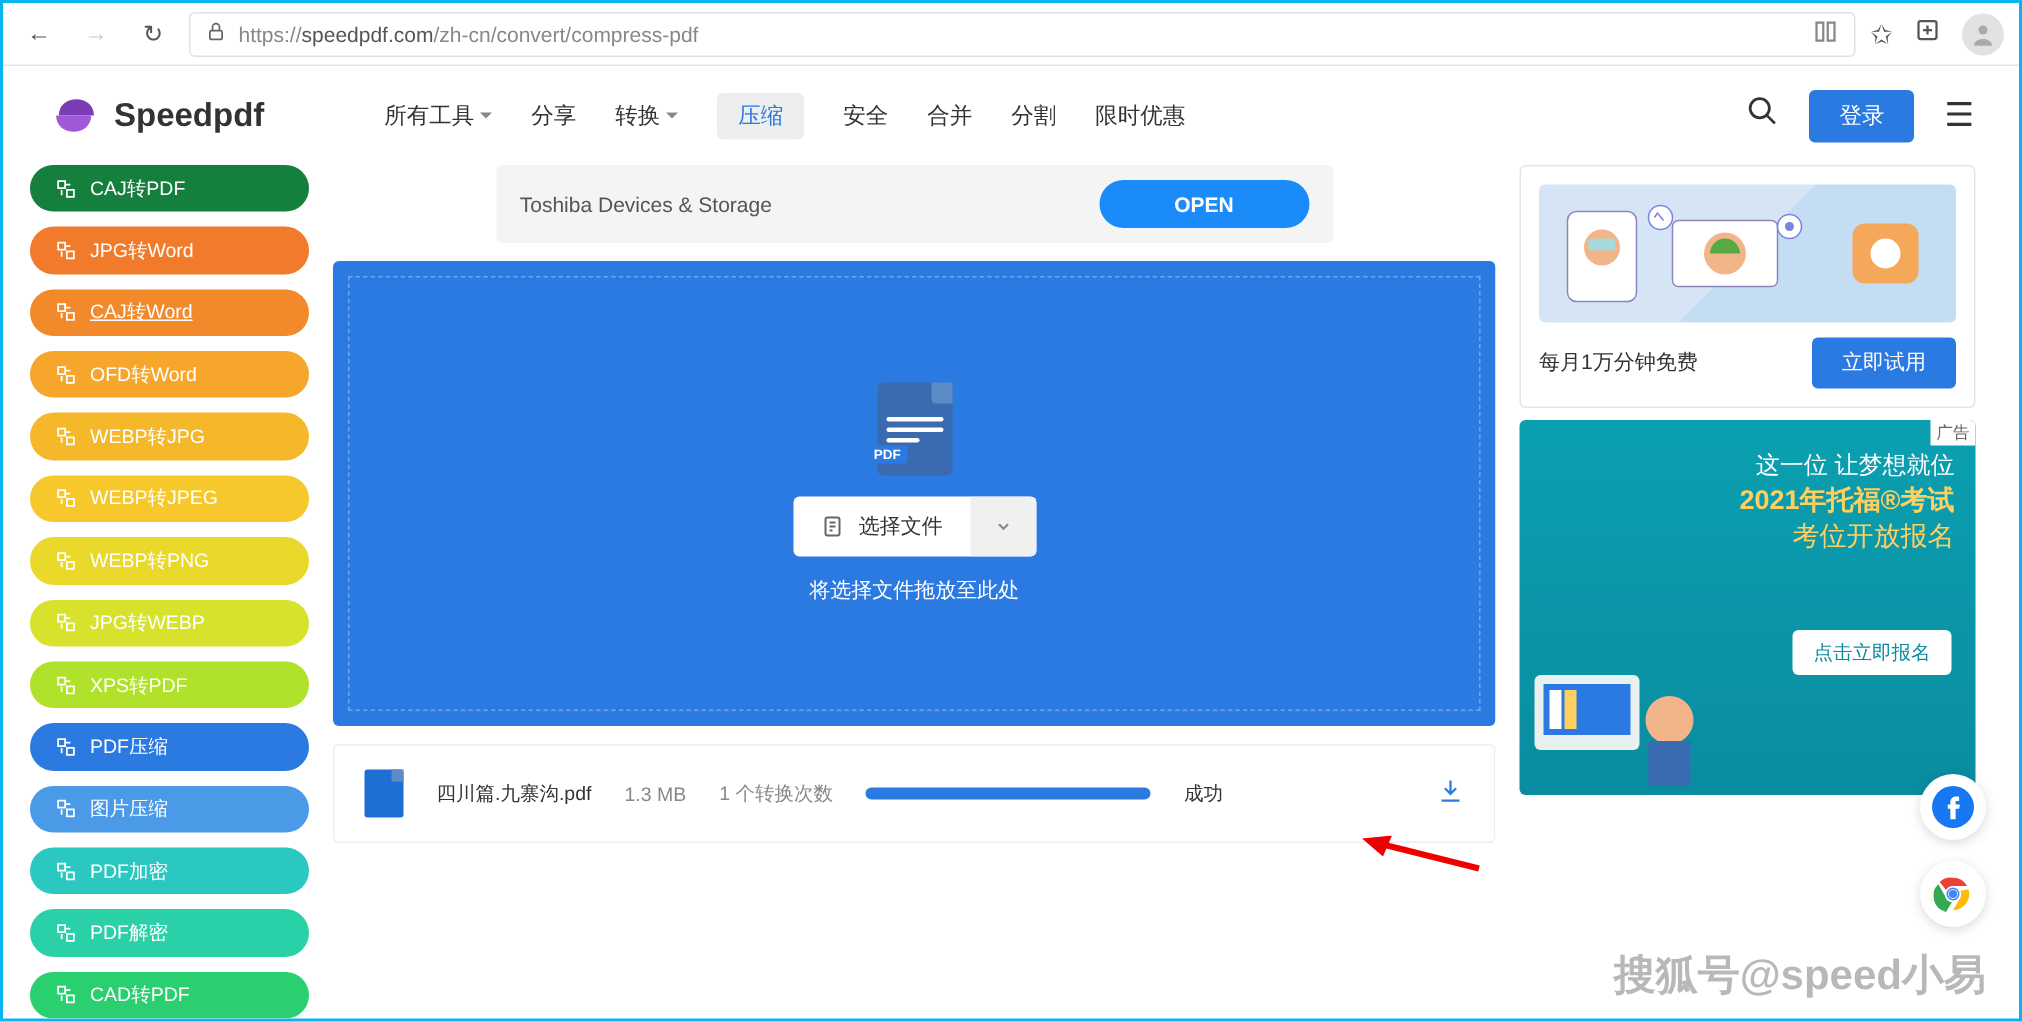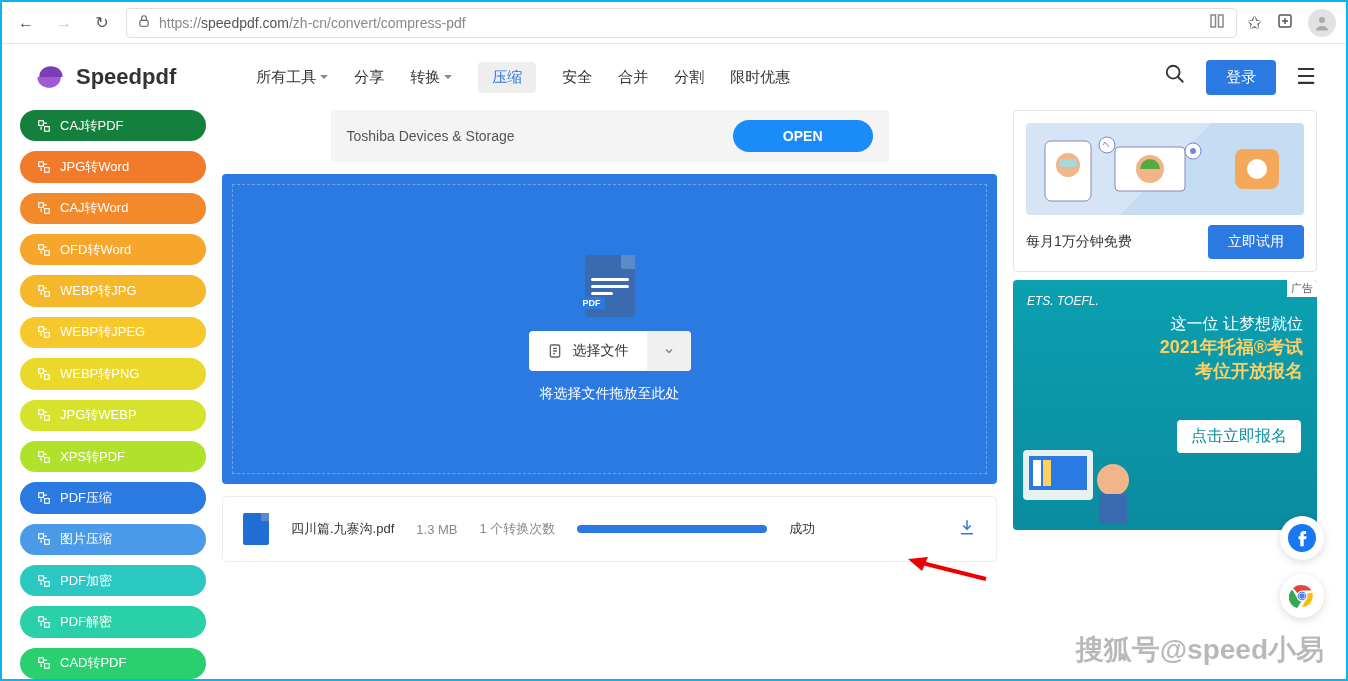--- a/index.html
+++ b/index.html
@@ -66,22 +66,22 @@
 .promo1 { border: 1px solid #e5e5e5; border-radius: 4px; padding: 12px; display: flex; flex-direction: column; align-items: center; gap: 10px; }
 .promo1-img { width: 100%; height: 92px; background: linear-gradient(135deg, #d5e5f5 50%, #c5ddf2 50%); border-radius: 4px; display: flex; align-items: center; justify-content: center; gap: 10px; position: relative; }
 .promo1-bottom { display: flex; align-items: center; justify-content: space-between; width: 100%; }
 .promo1-text { font-size: 14px; color: #333; }
 .promo1-btn { background: #2a7ae2; color: #fff; padding: 8px 20px; border-radius: 4px; font-size: 14px; cursor: pointer; }
 .promo2 { border-radius: 4px; background: linear-gradient(180deg, #0aa0b0 0%, #0a8ca0 100%); height: 250px; position: relative; padding: 14px; color: #fff; overflow: hidden; }
 .promo2 .adlabel { position: absolute; top: 0; right: 0; background: #fff; color: #666; font-size: 11px; padding: 1px 4px; }
 .promo2 .p2-top { font-size: 12px; font-style: italic; }
 .promo2 .p2-h1 { font-size: 16px; margin-top: 6px; text-align: right; }
 .promo2 .p2-h2 { font-size: 18px; text-align: right; color: #ffd060; font-weight: bold; }
-.promo2 .p2-h3 { font-size: 18px; text-align: right; color: #ffd060; font-weight: bold; }
-.promo2 .p2-btn { background: #fff; color: #0a8ca0; padding: 6px 14px; border-radius: 4px; font-size: 16px; position: absolute; right: 16px; top: 140px; }
+.promo2 .p2-h3 { font-size: 18px; text-align: right; color: #ffd060; font-weight: normal; }
+.promo2 .p2-btn { background: #fff; color: #0a8ca0; padding: 6px 14px; border-radius: 4px; font-size: 13px; position: absolute; right: 16px; top: 140px; }
 .promo2 .p2-illus { position: absolute; bottom: 0; left: 0; width: 140px; height: 120px; }
 
 
 .float-bubble { position: absolute; right: 22px; width: 44px; height: 44px; border-radius: 50%; background: #fff; box-shadow: 0 2px 8px rgba(0,0,0,0.15); display: flex; align-items: center; justify-content: center; cursor: pointer; }
 .float-bubble.fb1 { top: 514px; }
 .float-bubble.fb2 { top: 572px; }
 
 
 .arrow { position: absolute; top: 555px; left: 906px; width: 80px; height: 26px; }
 
@@ -178,21 +178,21 @@
       <div class="sidebar-item" style="background: rgb(242, 122, 43);">
         <span class="sidebar-icon">
           <svg width="14" height="14" viewBox="0 0 24 24" fill="none" stroke="#fff" stroke-width="2">
             <rect x="3" y="3" width="8" height="8"></rect>
             <rect x="13" y="13" width="8" height="8"></rect>
             <path d="M11 7h6M7 13v6"></path>
           </svg>
         </span>
         <span>JPG转Word</span>
       </div>
-      <div class="sidebar-item" style="background: rgb(242, 138, 43);">
+      <div class="sidebar-item" style="background: rgb(242, 138, 43); text-decoration: underline;">
         <span class="sidebar-icon">
           <svg width="14" height="14" viewBox="0 0 24 24" fill="none" stroke="#fff" stroke-width="2">
             <rect x="3" y="3" width="8" height="8"></rect>
             <rect x="13" y="13" width="8" height="8"></rect>
             <path d="M11 7h6M7 13v6"></path>
           </svg>
         </span>
         <span>CAJ转Word</span>
       </div>
       <div class="sidebar-item" style="background: rgb(246, 166, 43);">
@@ -375,21 +375,20 @@
         </svg>
       </div>
       <div class="promo1-bottom">
         <span class="promo1-text">每月1万分钟免费</span>
         <span class="promo1-btn">立即试用</span>
       </div>
     </div>
 
     <div class="promo2">
       <span class="adlabel">广告</span>
-      <div class="p2-top">ETS. TOEFL.</div>
       <div class="p2-h1">这一位 让梦想就位</div>
       <div class="p2-h2">2021年托福®考试</div>
       <div class="p2-h3">考位开放报名</div>
       <div class="p2-btn">点击立即报名</div>
       <svg class="p2-illus" viewBox="0 0 140 120">
         <rect x="10" y="40" width="70" height="50" rx="4" fill="#e8f0f0"></rect>
         <rect x="16" y="46" width="58" height="34" fill="#2a7ae2"></rect>
         <rect x="20" y="50" width="8" height="26" fill="#fff"></rect>
         <rect x="30" y="50" width="8" height="26" fill="#ffd060"></rect>
         <circle cx="100" cy="70" r="16" fill="#f2b58a"></circle>

